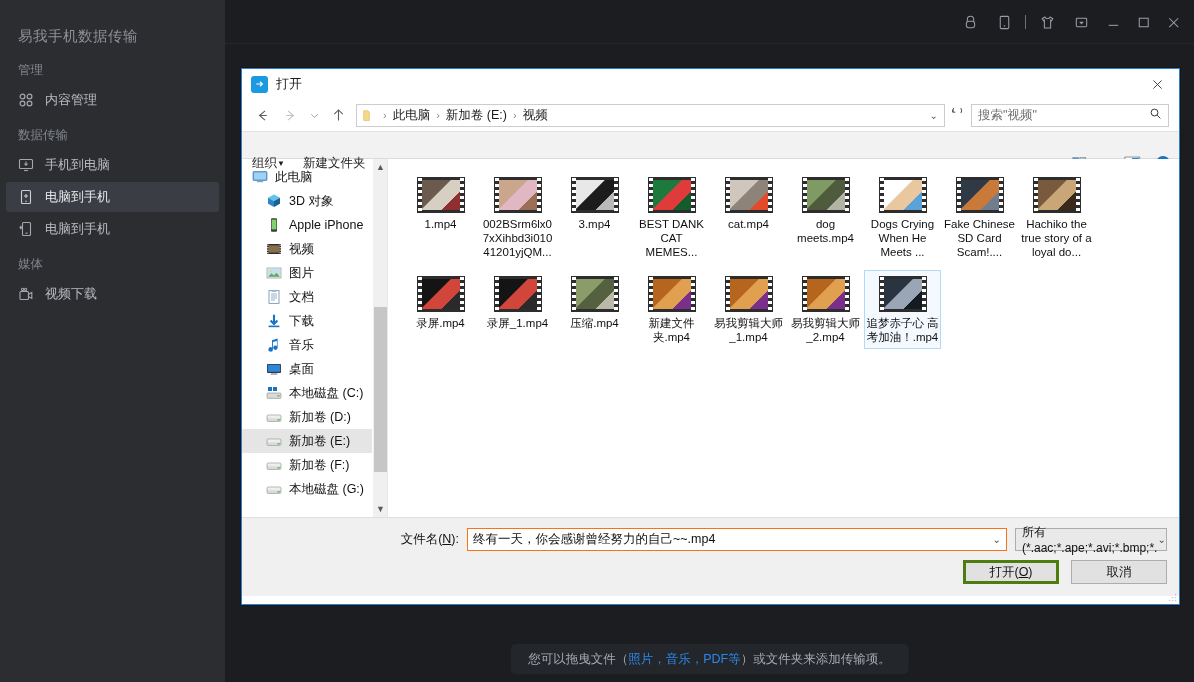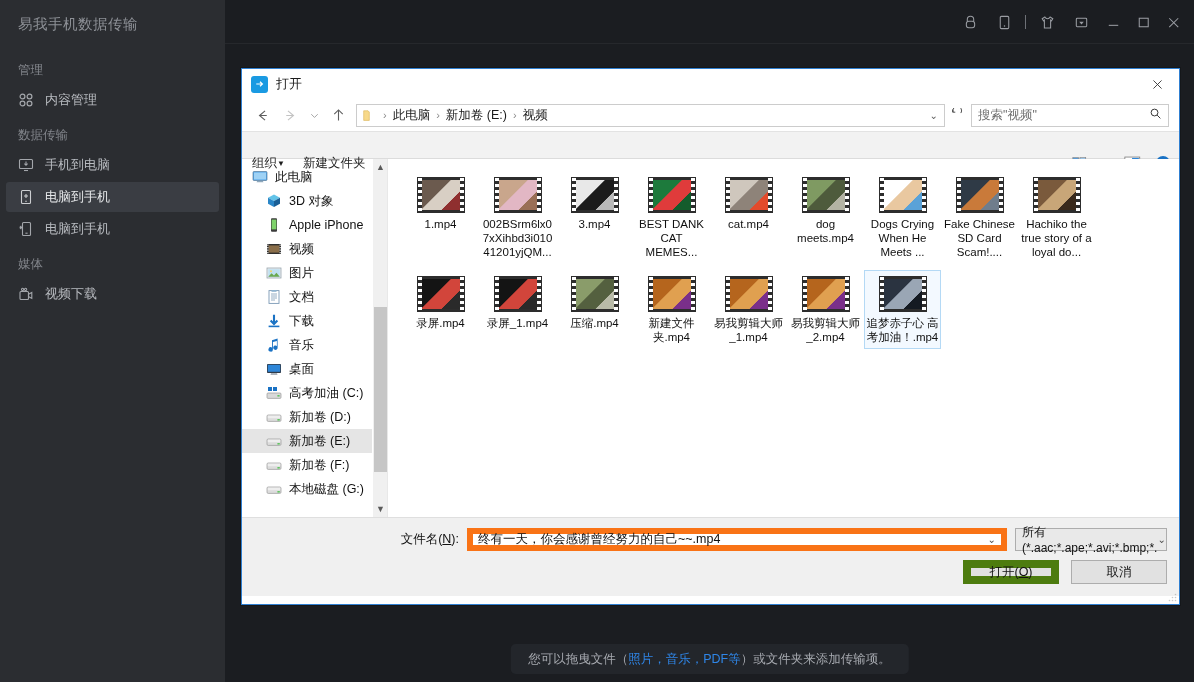--- a/index.html
+++ b/index.html
@@ -15,21 +15,21 @@
   
   #app { position:absolute; inset:0; display:flex; background:#1b1d21; }
 
   
   #sidebar {
     width:225px; height:682px; background:#2b2d31;
     flex:0 0 225px; position:relative;
   }
   #app-title {
     color:#8d9096; font-size:14.5px; letter-spacing:.5px;
-    padding:15px 0 0 18px; height:52px;
+    padding:27px 0 0 18px; height:52px;
   }
   .nav-section-title {
     color:#82858b; font-size:12.5px; padding:10px 0 4px 18px;
   }
   .nav-item {
     display:flex; align-items:center; gap:11px;
     height:30px; margin:2px 6px; padding-left:12px;
     color:#b9bcc1; font-size:13px; border-radius:3px; cursor:default;
   }
   .nav-item.active { background:#3a3d43; color:#e6e8ea; }
@@ -179,37 +179,37 @@
   .fname {
     margin-top:3px; font-size:11.5px; line-height:14px; color:#101010;
     text-align:center; width:73px; word-break:break-word; white-space:pre-wrap;
   }
 
   
   #dlg-bottom { height:auto; background:#f0f0f0; border-top:1px solid #dfdfdf; padding:10px 12px 12px 12px; }
   #filename-row { display:flex; align-items:center; justify-content:flex-end; gap:8px; }
   #fn-label { font-size:12.5px; color:#111; }
   #fn-input {
-    width:540px; height:23px; border:6px solid #f97316; background:#fff;
+    width:540px; height:23px; border:1px solid #f97316; background:#fff;
     display:flex; align-items:center; padding:0 5px; font-size:12.5px; color:#111;
     position:relative;
   }
   #fn-input .caret-end { margin-left:auto; color:#4d4d4d; font-size:10px; }
   #filter-select {
     width:152px; height:23px; border:1px solid #adadad; background:#e9e9e9;
     display:flex; align-items:center; padding:0 6px; font-size:12px; color:#111;
   }
   #filter-select .caret-end { margin-left:auto; color:#4d4d4d; font-size:10px; }
   #btn-row { display:flex; justify-content:flex-end; gap:12px; margin-top:9px; padding-right:0px; }
   .dbtn {
     width:96px; height:24px; font-size:12.5px; color:#111;
     display:flex; align-items:center; justify-content:center;
     background:#e1e1e1; border:1px solid #adadad; cursor:default;
   }
-  .dbtn.primary { border:8px solid #4d7c0f; background:#e1e1e1; }
+  .dbtn.primary { border:3px solid #4d7c0f; background:#e1e1e1; }
   #grip { position:absolute; right:2px; bottom:1px; width:10px; height:10px; opacity:.45; }
   u { text-decoration:underline; }
 </style>
 </head>
 <body>
 
 <div id="app">
 
   <div id="sidebar">
     <div id="app-title">易我手机数据传输</div>
@@ -523,21 +523,21 @@
         </div>
         <div class="tree-item lvl1">
           <span class="titem-ico"><svg viewBox="0 0 16 16" width="16" height="16">
               <rect x="1" y="8" width="14" height="5.4" rx="1" fill="#d9d9d9" stroke="#9a9a9a" stroke-width=".7"></rect>
               <rect x="11.4" y="10" width="2.2" height="1.6" fill="#62c462"></rect>
               <g fill="#1a72c4">
                 <rect x="2" y="2" width="4" height="4"></rect>
                 <rect x="7" y="2" width="4" height="4"></rect>
               </g>
             </svg></span>
-          <span>高考加油 (C:)</span>
+          <span>本地磁盘 (C:)</span>
         </div>
         <div class="tree-item lvl1">
           <span class="titem-ico"><svg viewBox="0 0 16 16" width="16" height="16">
               <rect x="1" y="6" width="14" height="6.4" rx="1.2" fill="#dcdcdc" stroke="#9a9a9a" stroke-width=".7"></rect>
               <rect x="1.8" y="6.6" width="12.4" height="2.6" fill="#eeeeee"></rect>
               <rect x="11.4" y="10" width="2.4" height="1.6" fill="#62c462"></rect>
             </svg></span>
           <span>新加卷 (D:)</span>
         </div>
         <div class="tree-item lvl1 sel">

